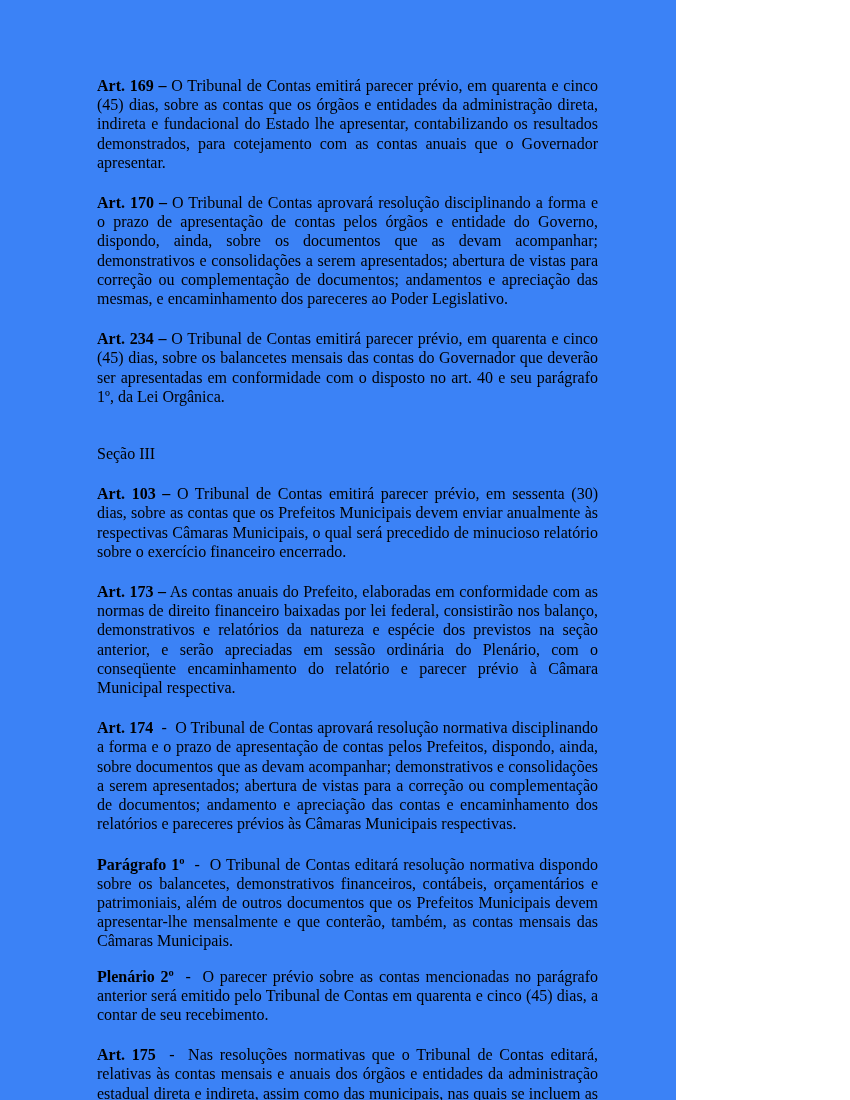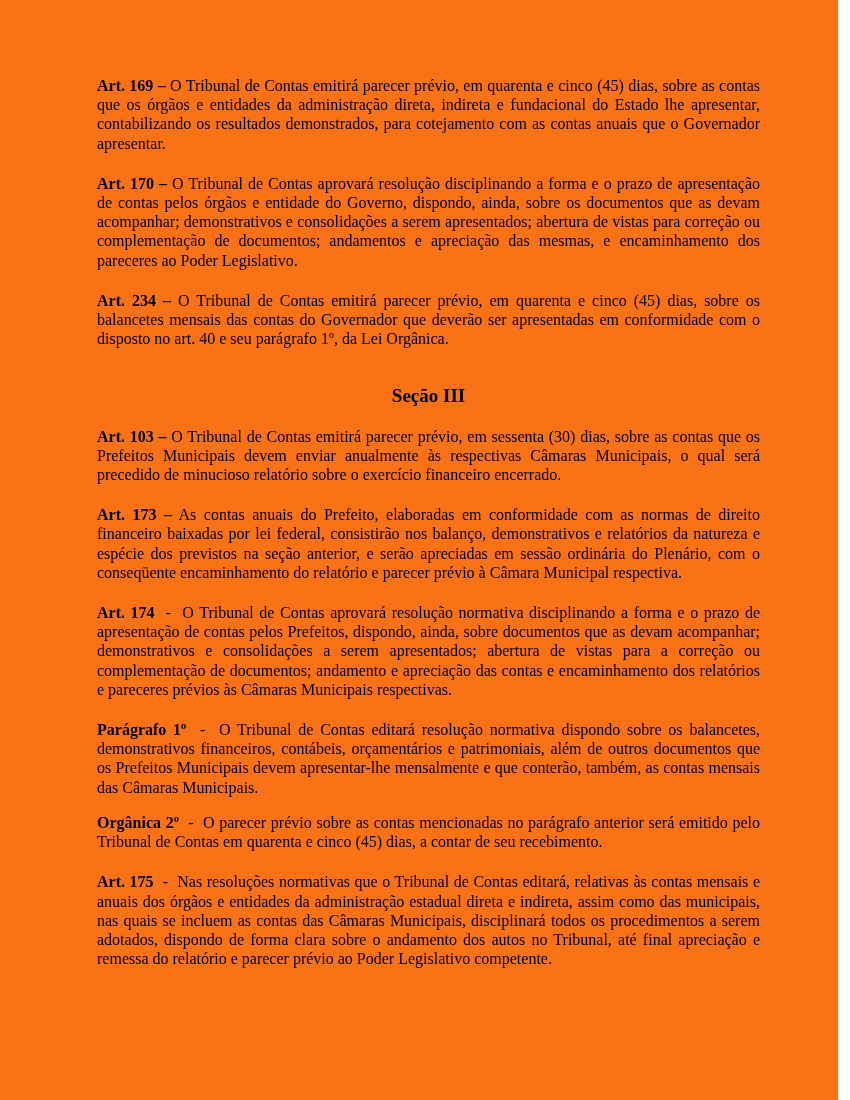--- a/index.html
+++ b/index.html
@@ -2,43 +2,42 @@
 <html><head>
 <meta charset="utf-8">
 <style>
   html, body {
     margin: 0;
     padding: 0;
     background: #ffffff;
   }
   .page {
     box-sizing: border-box;
-    width: 838px;
+    width: 676px;
     height: 1100px;
-    background: #f97316;
+    background: #3b82f6;
     padding: 76px 78px 20px 97px;
     font-family: "Liberation Serif", "DejaVu Serif", serif;
     color: #000000;
     overflow: hidden;
   }
   .para {
     margin: 0 0 21px 0;
     font-size: 16px;
     line-height: 19.2px;
     text-align: justify;
   }
   .label {
     font-weight: bold;
   }
   .heading {
     margin: 0 0 21px 0;
-    font-size: 19px;
+    font-size: 16px;
     line-height: 19.2px;
-    text-align: center;
-    font-weight: bold;
+    font-weight: normal;
   }
   .gap-before-section { margin-top: 38px; }
   .gap-before-art172  { margin-top: 15px; }
   .no-gap             { margin-bottom: 16px; }
 </style>
 </head>
 <body>
 
 <div class="page">
 
@@ -52,17 +51,17 @@
 
 
   <p class="para gap-before-art172"><span class="label">Art. 103 –</span><span> </span><span>O Tribunal de Contas emitirá parecer prévio, em sessenta (30) dias, sobre as contas que os Prefeitos Municipais devem enviar anualmente às respectivas Câmaras Municipais, o qual será precedido de minucioso relatório sobre o exercício financeiro encerrado.</span></p>
 
   <p class="para"><span class="label">Art. 173 –</span><span> </span><span>As contas anuais do Prefeito, elaboradas em conformidade com as normas de direito financeiro baixadas por lei federal, consistirão nos balanço, demonstrativos e relatórios da natureza e espécie dos previstos na seção anterior, e serão apreciadas em sessão ordinária do Plenário, com o conseqüente encaminhamento do relatório e parecer prévio à Câmara Municipal respectiva.</span></p>
 
   <p class="para"><span class="label">Art. 174</span><span> &nbsp;-&nbsp; </span><span>O Tribunal de Contas aprovará resolução normativa disciplinando a forma e o prazo de apresentação de contas pelos Prefeitos, dispondo, ainda, sobre documentos que as devam acompanhar; demonstrativos e consolidações a serem apresentados; abertura de vistas para a correção ou complementação de documentos; andamento e apreciação das contas e encaminhamento dos relatórios e pareceres prévios às Câmaras Municipais respectivas.</span></p>
 
   <p class="para no-gap"><span class="label">Parágrafo 1º</span><span> &nbsp;-&nbsp; </span><span>O Tribunal de Contas editará resolução normativa dispondo sobre os balancetes, demonstrativos financeiros, contábeis, orçamentários e patrimoniais, além de outros documentos que os Prefeitos Municipais devem apresentar-lhe mensalmente e que conterão, também, as contas mensais das Câmaras Municipais.</span></p>
 
-  <p class="para"><span class="label">Orgânica 2º</span><span> &nbsp;-&nbsp; </span><span>O parecer prévio sobre as contas mencionadas no parágrafo anterior será emitido pelo Tribunal de Contas em quarenta e cinco (45) dias, a contar de seu recebimento.</span></p>
+  <p class="para"><span class="label">Plenário 2º</span><span> &nbsp;-&nbsp; </span><span>O parecer prévio sobre as contas mencionadas no parágrafo anterior será emitido pelo Tribunal de Contas em quarenta e cinco (45) dias, a contar de seu recebimento.</span></p>
 
   <p class="para"><span class="label">Art. 175</span><span> &nbsp;-&nbsp; </span><span>Nas resoluções normativas que o Tribunal de Contas editará, relativas às contas mensais e anuais dos órgãos e entidades da administração estadual direta e indireta, assim como das municipais, nas quais se incluem as contas das Câmaras Municipais, disciplinará todos os procedimentos a serem adotados, dispondo de forma clara sobre o andamento dos autos no Tribunal, até final apreciação e remessa do relatório e parecer prévio ao Poder Legislativo competente.</span></p>
 
 </div>
 
 </body></html>

